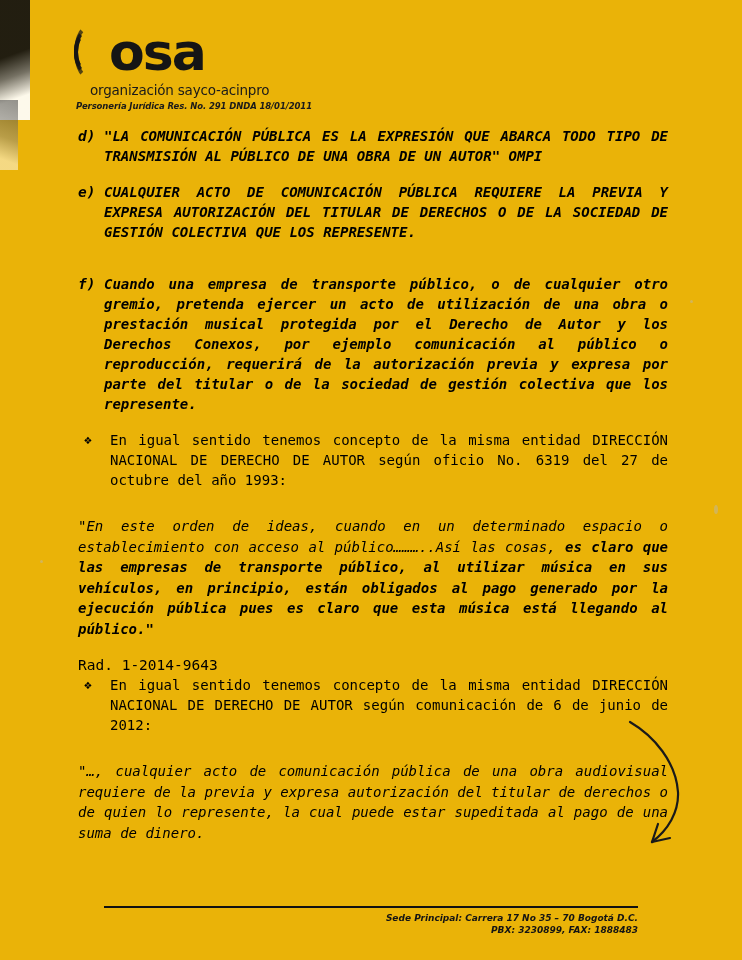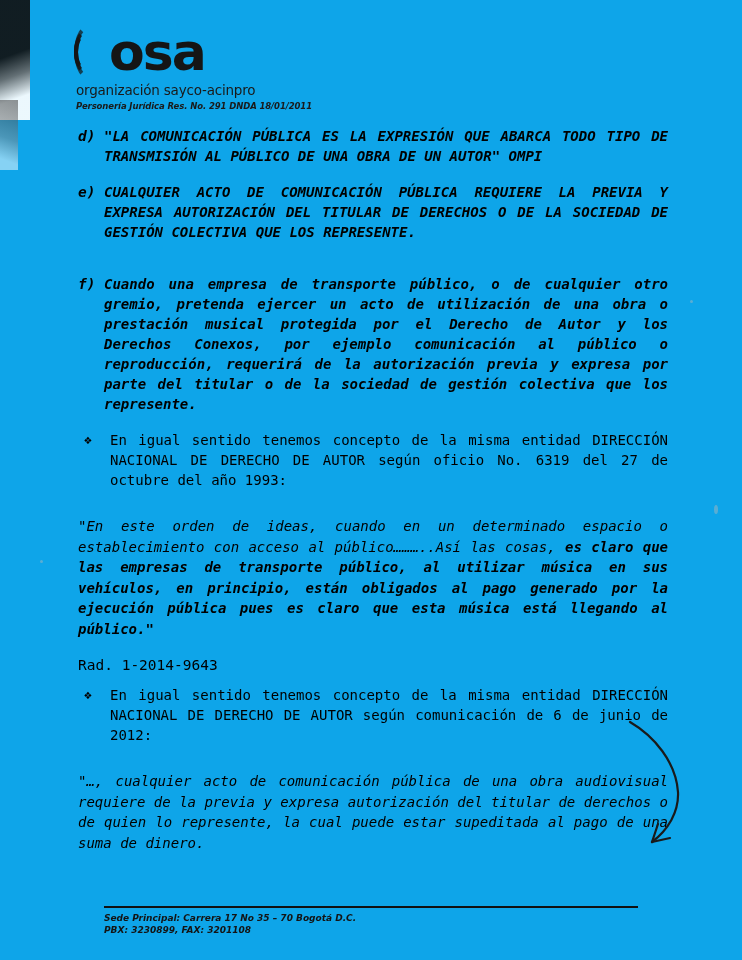--- a/index.html
+++ b/index.html
@@ -12,21 +12,21 @@
     height: 960px;
     font-family: "DejaVu Sans Mono", monospace;
     color: #000;
     position: relative;
     overflow: hidden;
   }
   .page {
     position: relative;
     width: 742px;
     height: 960px;
-    background: #0ea5e9;
+    background: #eab308;
   }
   
   .scan-edge-left {
     position: absolute;
     left: 0; top: 0;
     width: 30px; height: 120px;
     background: linear-gradient(160deg, #111 0%, #111 45%, #6b6b6b 62%, #ffffff 80%);
     opacity: 0.92;
   }
   .scan-edge-left2 {
@@ -81,21 +81,21 @@
     letter-spacing: -2px;
     line-height: 48px;
     color: #151515;
   }
   .logo-sub {
     font-family: "DejaVu Sans", sans-serif;
     font-size: 13.5px;
     letter-spacing: -0.2px;
     color: #1a1a1a;
     margin-top: 2px;
-    margin-left: 2px;
+    margin-left: 16px;
   }
   .logo-legal {
     font-family: "DejaVu Sans", sans-serif;
     font-size: 8.5px;
     font-weight: bold;
     font-style: italic;
     color: #1a1a1a;
     margin-top: 3px;
     margin-left: 2px;
     letter-spacing: -0.1px;
@@ -137,41 +137,40 @@
     text-align: justify;
     font-family: "DejaVu Sans Mono", monospace;
     margin-bottom: 6px;
   }
   .indent-quote {
     margin-left: 0px;
   }
   .rad {
     font-size: 14.5px;
     line-height: 20px;
-    margin-bottom: 10px;
     font-family: "DejaVu Sans Mono", monospace;
   }
   .gap-sm { height: 10px; }
   .gap-md { height: 20px; }
   .gap-lg { height: 26px; }
   
   .arrow {
     position: absolute;
     right: 48px;
     top: 718px;
     width: 70px;
     height: 130px;
   }
   
   .footer {
     position: absolute;
     left: 104px;
     right: 104px;
     bottom: 24px;
-    text-align: left;
+    text-align: right;
   }
   .footer-rule {
     border-top: 2px solid #111;
     margin-bottom: 4px;
   }
   .footer-line {
     font-family: "DejaVu Sans", sans-serif;
     font-size: 9px;
     font-weight: bold;
     font-style: italic;
@@ -261,16 +260,16 @@
     <svg width="70" height="130" viewBox="0 0 70 130" fill="none" xmlns="http://www.w3.org/2000/svg">
       <path d="M6 4 C 30 18, 52 44, 54 74 C 55 94, 44 112, 28 124" stroke="#1a1a1a" stroke-width="2.2" fill="none" stroke-linecap="round"></path>
       <path d="M28 124 L 46 120" stroke="#1a1a1a" stroke-width="2.2" fill="none" stroke-linecap="round"></path>
       <path d="M28 124 L 34 106" stroke="#1a1a1a" stroke-width="2.2" fill="none" stroke-linecap="round"></path>
     </svg>
   </div>
 
   <div class="footer">
     <div class="footer-rule"></div>
     <div class="footer-line">Sede Principal: Carrera 17 No 35 – 70 Bogotá D.C.</div>
-    <div class="footer-line">PBX: 3230899, FAX: 3201108</div>
+    <div class="footer-line">PBX: 3230899, FAX: 1888483</div>
   </div>
 
 </div>
 
 </body></html>

